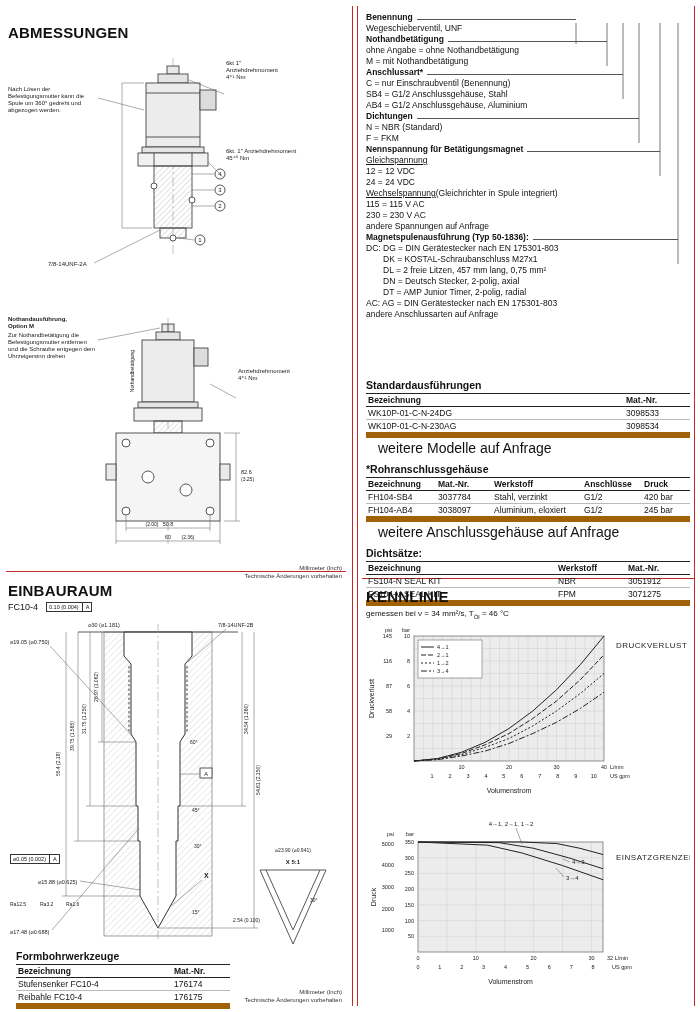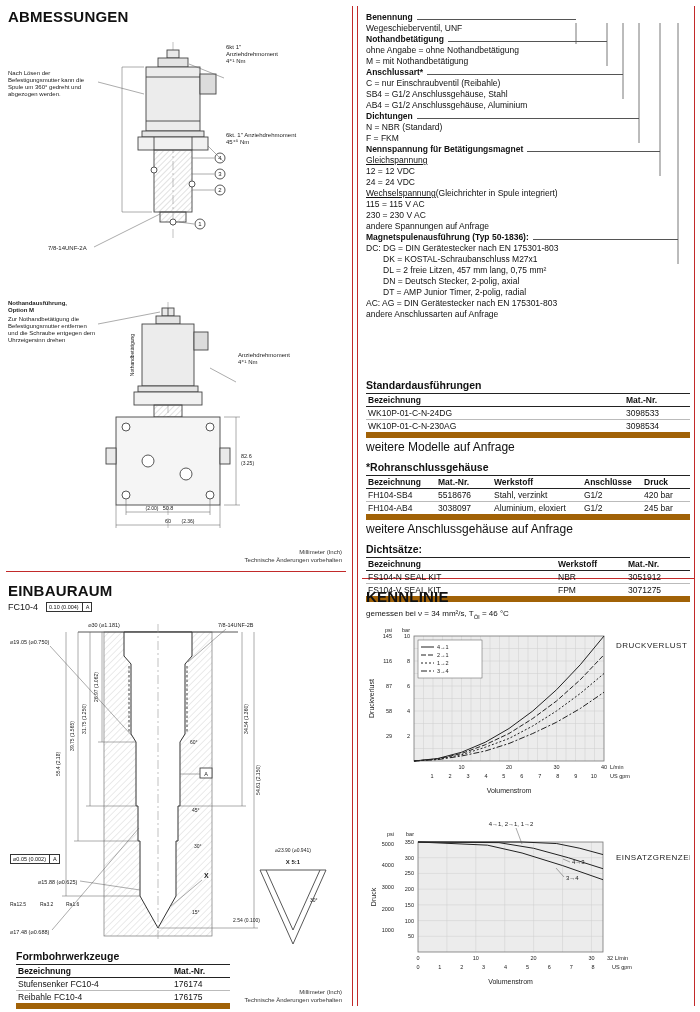--- a/index.html
+++ b/index.html
@@ -22,27 +22,27 @@
   .lead{flex:1;border-bottom:.8px solid #555;margin-bottom:3px;margin-left:4px;}
   .ts-overlay{position:absolute;left:0;top:0;pointer-events:none;}
   
   .sec-tab{left:366px;top:372px;width:324px;height:200px;}
   .tbl-title{font-size:10.5px;font-weight:bold;margin:7px 0 2px 0;}
   table{width:100%;border-collapse:collapse;table-layout:fixed;}
   th,td{font-size:8.5px;text-align:left;padding:1px 2px;white-space:nowrap;overflow:hidden;}
   th{font-weight:bold;border-top:1px solid #222;border-bottom:1px solid #222;}
   td{border-bottom:.6px solid #bbb;}
   tbody tr:last-child td{border-bottom:6px solid #a16207;}
-  .tbl-foot{font-size:12px;margin:2px 0 2px 0;}
+  .tbl-foot{font-size:14px;margin:2px 0 2px 12px;}
   
   .sec-ken{left:366px;top:588px;width:324px;height:420px;}
   .ken-sub{font-size:8px;margin-top:4px;}
   .ken-sub sub{font-size:6px;}
   
-  .sec-abm{left:8px;top:8px;width:336px;height:560px;}
+  .sec-abm{left:8px;top:24px;width:336px;height:560px;}
   .sec-ein{left:8px;top:582px;width:336px;height:426px;}
   .note{position:absolute;font-size:6px;line-height:7px;color:#222;}
   .corner-foot{position:absolute;right:2px;bottom:4px;font-size:6px;line-height:7.5px;text-align:right;color:#333;}
   .model-row{display:flex;align-items:center;gap:8px;margin-top:3px;}
   .model{font-size:9px;}
   .tolbox{display:inline-flex;align-items:center;border:.7px solid #333;font-size:5.5px;line-height:8px;padding:0 2px;gap:3px;background:#fff;}
   .tolbox .cell{border-left:.7px solid #333;padding-left:3px;}
   .tools-wrap{position:absolute;left:8px;top:368px;width:214px;}
   .tools-wrap .tbl-title{margin-top:0;}
   
@@ -317,21 +317,21 @@
           <span>ohne Angabe = ohne Nothandbetätigung</span>
         </div>
         <div class="ts-row">
           <span>M = mit Nothandbetätigung</span>
         </div>
         <div class="ts-row">
           <span class="b">Anschlussart*</span>
           <span class="lead" style="margin-right: 67px;"></span>
         </div>
         <div class="ts-row">
-          <span>C = nur Einschraubventil (Reibahle)</span>
+          <span>C = nur Einschraubventil (Benennung)</span>
         </div>
         <div class="ts-row">
           <span>SB4 = G1/2 Anschlussgehäuse, Stahl</span>
         </div>
         <div class="ts-row">
           <span>AB4 = G1/2 Anschlussgehäuse, Aluminium</span>
         </div>
         <div class="ts-row">
           <span class="b">Dichtungen</span>
           <span class="lead" style="margin-right: 51px;"></span>
@@ -435,21 +435,21 @@
               <th style="width: 66px;">Bezeichnung</th>
               <th style="width: 52px;">Mat.-Nr.</th>
               <th>Werkstoff</th>
               <th style="width: 56px;">Anschlüsse</th>
               <th style="width: 44px;">Druck</th>
             </tr>
           </thead>
           <tbody>
             <tr>
               <td>FH104-SB4</td>
-              <td>5518676</td>
+              <td>3037784</td>
               <td>Stahl, verzinkt</td>
               <td>G1/2</td>
               <td>420 bar</td>
             </tr>
             <tr>
               <td>FH104-AB4</td>
               <td>3038097</td>
               <td>Aluminium, eloxiert</td>
               <td>G1/2</td>
               <td>245 bar</td>

